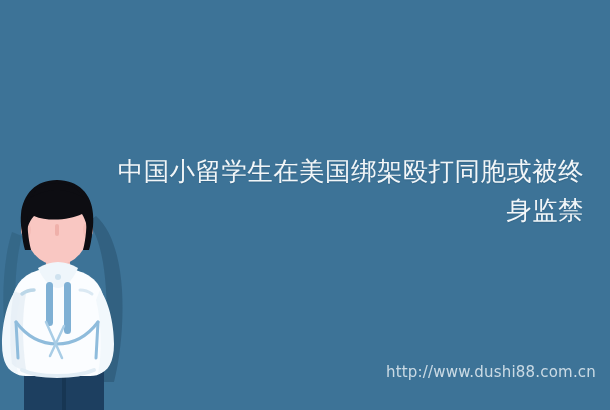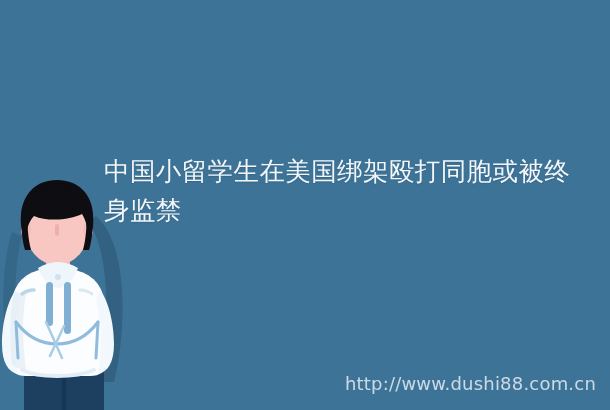--- a/index.html
+++ b/index.html
@@ -7,20 +7,21 @@
     padding: 0;
     background: #ffffff;
   }
   #banner {
     position: relative;
     width: 610px;
     height: 410px;
     overflow: hidden;
     background: #3d7397;
     font-family: "DejaVu Sans", "Liberation Sans", sans-serif;
+    text-align: right;
   }
 
   
   #headline {
     position: absolute;
     left: 104px;
     top: 152px;
     width: 480px;
     color: #f2f6f8;
     font-size: 25.5px;
@@ -28,23 +29,23 @@
     letter-spacing: 0.4px;
     font-weight: 400;
     white-space: pre-wrap;
     text-shadow: 0 1px 1px rgba(14,46,70,0.18);
   }
 
   
   #watermark {
     position: absolute;
     right: 14px;
-    bottom: 16px;
+    bottom: 29px;
     color: rgba(238,244,247,0.80);
-    font-size: 18px;
+    font-size: 15px;
     letter-spacing: 0.2px;
     font-family: "DejaVu Sans", "Liberation Sans", sans-serif;
   }
 
   
   #figure {
     position: absolute;
     left: 0;
     top: 172px;
     width: 140px;

